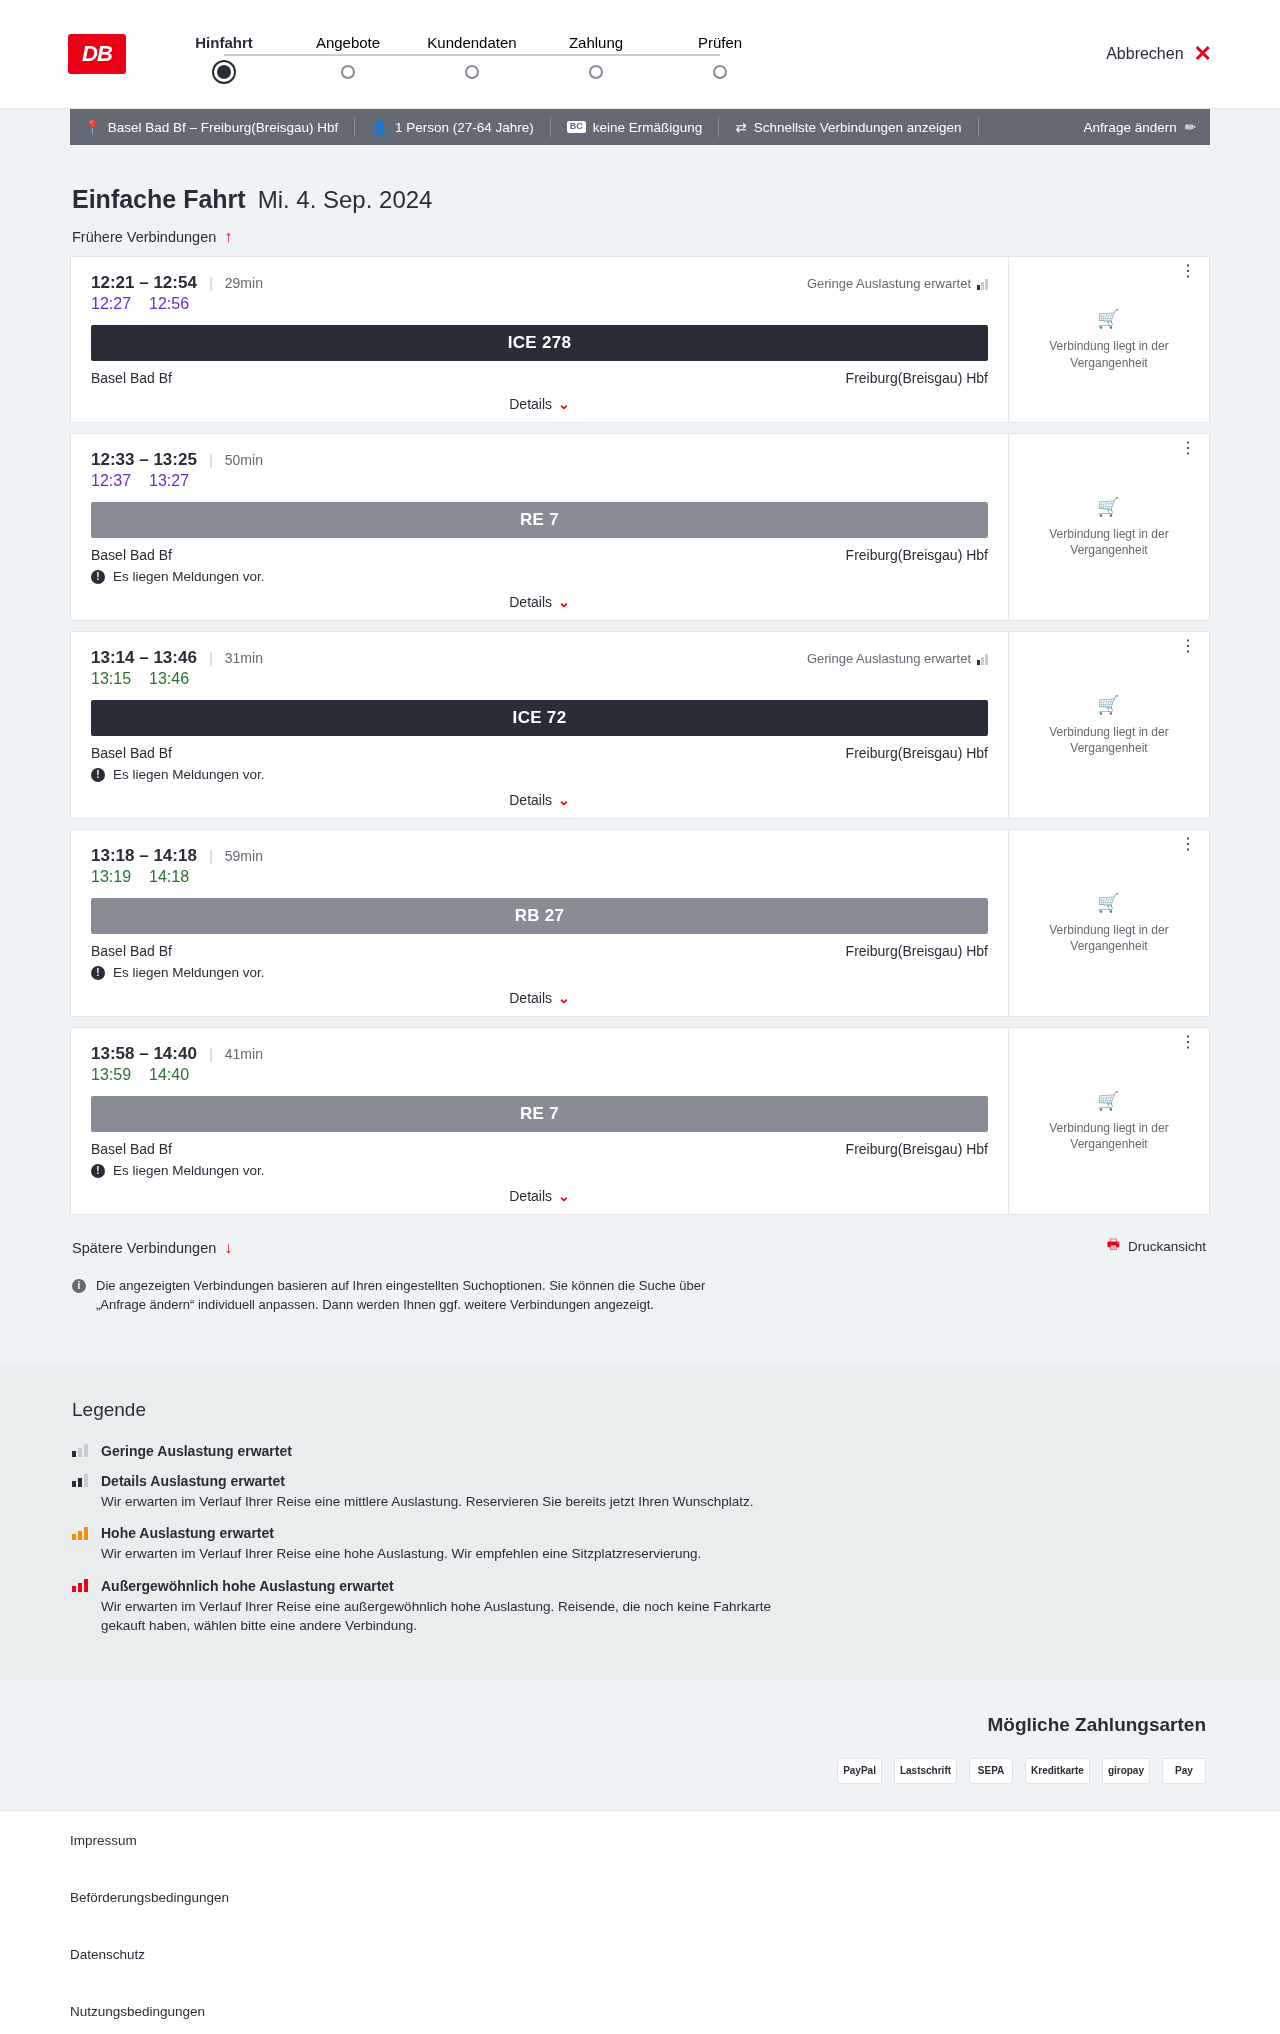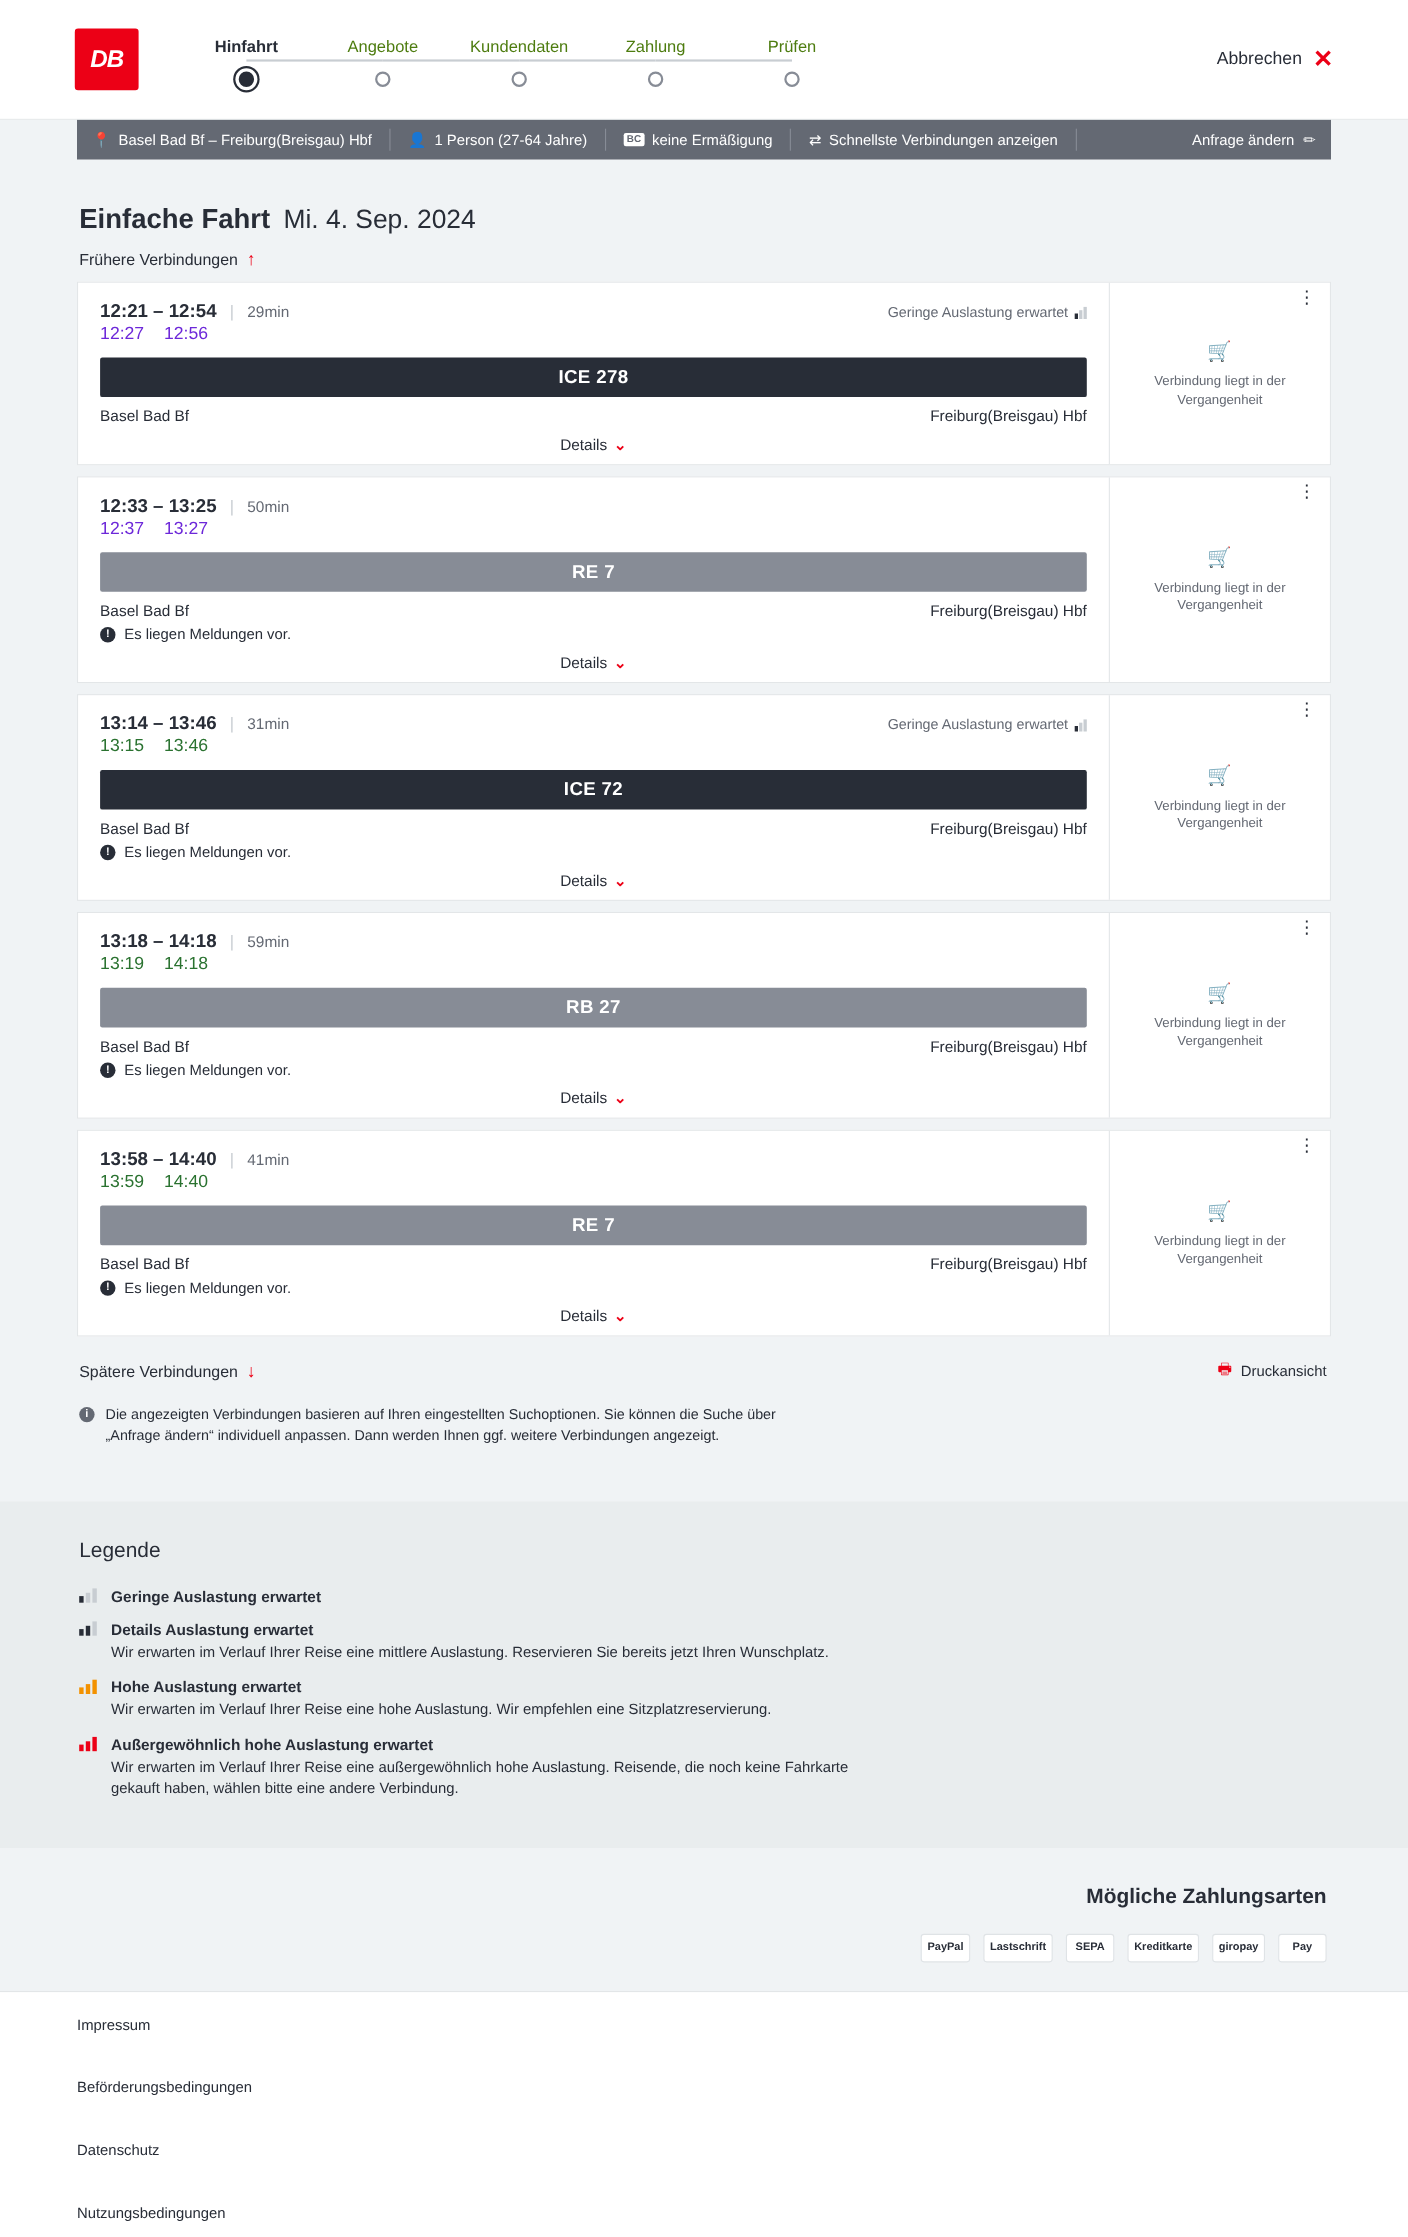--- a/index.html
+++ b/index.html
@@ -27,21 +27,21 @@
   .header {
     max-width: 1200px;
     margin: 0 auto;
     height: 108px;
     display: flex;
     align-items: center;
     padding: 0 28px;
   }
   .db-logo {
     width: 58px;
-    height: 56px;
+    height: 40px;
     background: #ec0016;
     color: #fff;
     border-radius: 3px;
     display: flex;
     align-items: center;
     justify-content: center;
     font-weight: bold;
     font-size: 22px;
     font-style: italic;
     letter-spacing: -1px;
@@ -52,21 +52,21 @@
     align-items: flex-start;
     flex: 1;
     position: relative;
     padding-top: 4px;
   }
   .step {
     width: 124px;
     text-align: center;
     position: relative;
     font-size: 15px;
-    color: #4d7c0f;
+    color: #000000;
   }
   .step.active { color: #282d37; font-weight: bold; }
   .step .dot {
     width: 14px; height: 14px;
     border-radius: 50%;
     border: 2px solid #878c96;
     background: #fff;
     margin: 14px auto 0;
     position: relative;
     z-index: 2;

